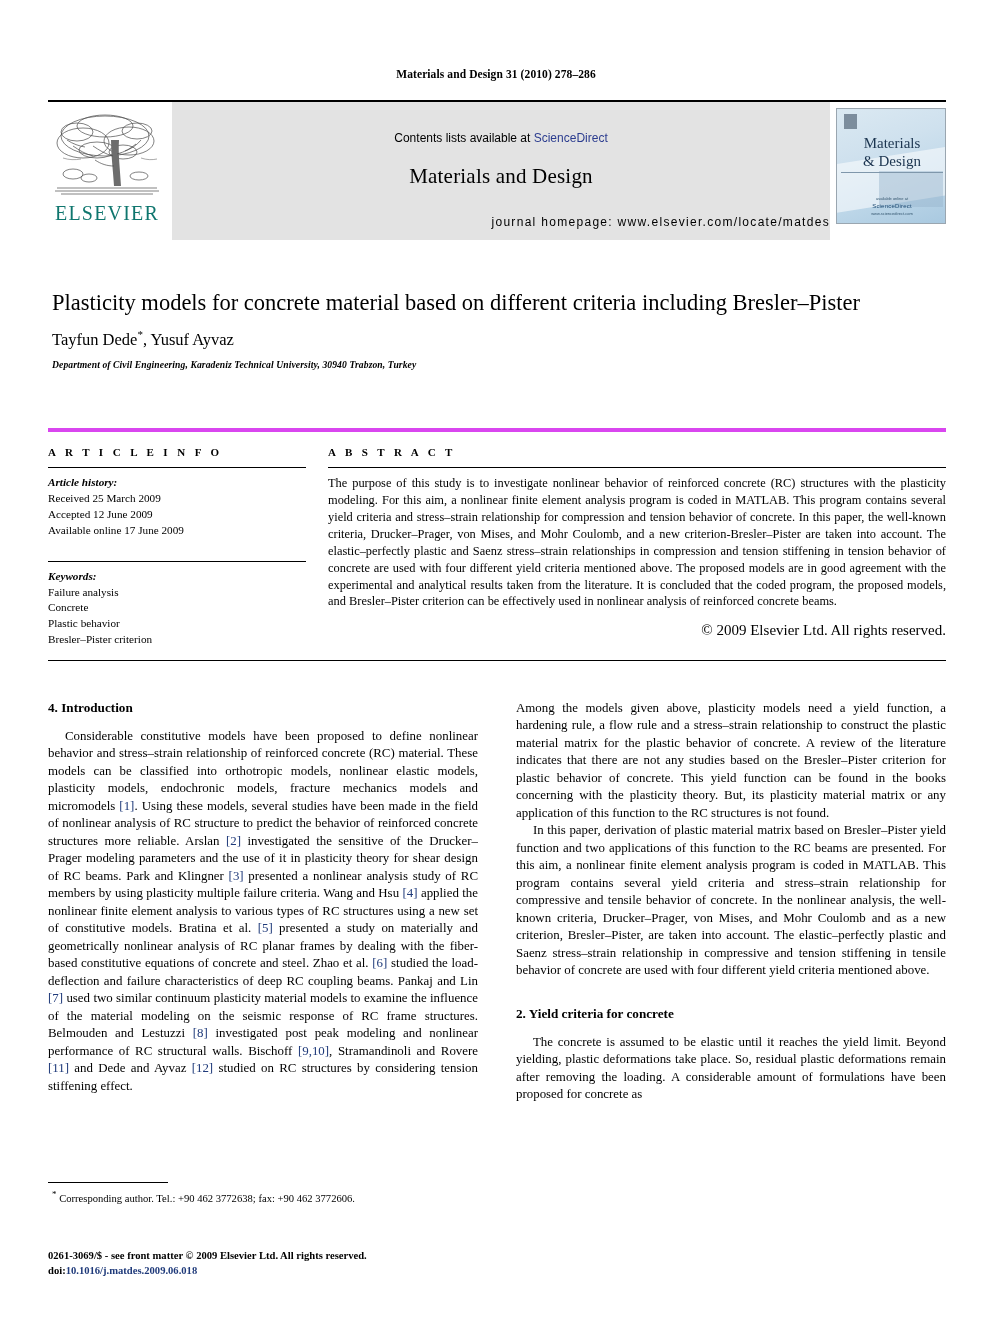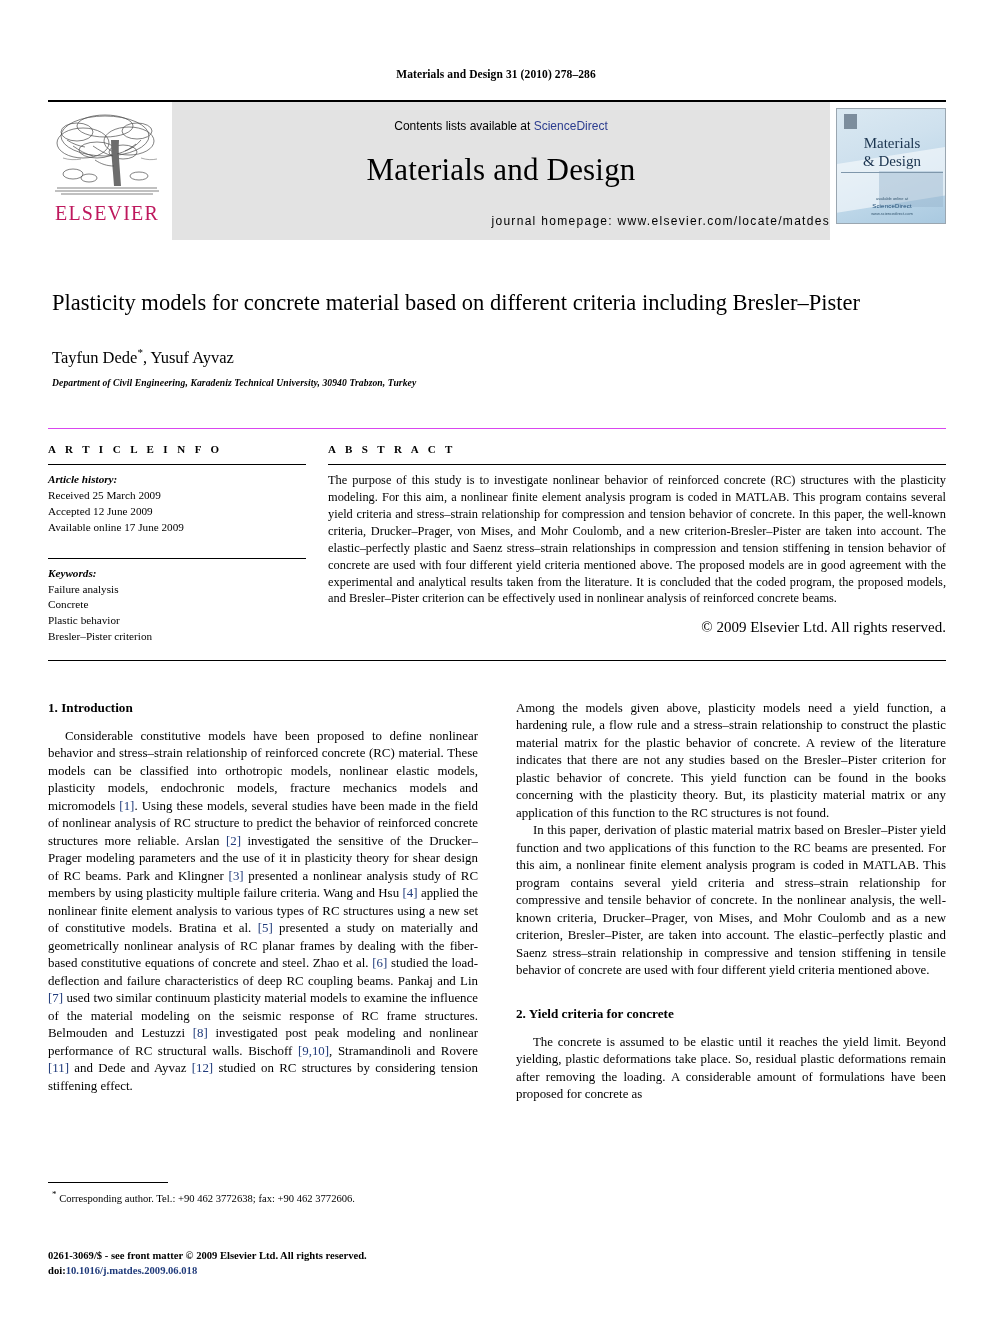--- a/index.html
+++ b/index.html
@@ -60,46 +60,46 @@
     width: 108px;
     height: 92px;
     margin: 0 auto;
     position: relative;
   }
   .elsevier-word {
     text-align: center;
     font-family: "Liberation Serif", serif;
     font-size: 20px;
     letter-spacing: 1.2px;
-    color: #be185d;
+    color: #0f766e;
     margin-top: 1px;
     line-height: 1;
   }
   .journal-band {
     flex: 1 1 auto;
     background: #e3e3e3;
     margin-left: 6px;
     margin-right: 6px;
     position: relative;
   }
   .contents-line {
     text-align: center;
     font-family: "Liberation Sans", sans-serif;
     font-size: 12px;
-    padding-top: 17px;
+    padding-top: 29px;
     color: #000;
   }
   .sciencedirect {
     color: #2b3c8f;
     font-family: "Liberation Sans", sans-serif;
   }
   .journal-title {
     text-align: center;
     font-family: "Liberation Serif", serif;
-    font-size: 31px;
+    font-size: 21px;
     padding-top: 19px;
     letter-spacing: 0.2px;
   }
   .homepage-line {
     text-align: right;
     font-family: "Liberation Sans", sans-serif;
     font-size: 12px;
     letter-spacing: 1.3px;
     padding-top: 26px;
   }
@@ -186,42 +186,42 @@
   .paper-title {
     font-family: "Liberation Serif", serif;
     font-size: 22.5px;
     line-height: 1.29;
     font-weight: normal;
     margin: 0;
   }
   .authors {
     font-family: "Liberation Serif", serif;
     font-size: 16.5px;
-    margin-top: 29px;
+    margin-top: 11px;
   }
   .author-star {
     font-size: 11px;
     vertical-align: super;
   }
   .affiliation {
     font-family: "Liberation Serif", serif;
     font-style: italic;
     font-weight: bold;
     font-size: 9.6px;
     margin-top: 9px;
     letter-spacing: 0.1px;
   }
 
   
   .info-abstract {
     position: absolute;
     top: 428px;
     left: 48px;
     width: 898px;
-    border-top: 1px solid #d946ef;
+    border-top: 4px solid #d946ef;
     padding-top: 14px;
     display: flex;
   }
   .col-info {
     width: 258px;
     flex: 0 0 258px;
   }
   .col-gap { flex: 0 0 22px; }
   .col-abstract { flex: 1 1 auto; }
 
@@ -445,21 +445,21 @@
       <div class="copyright">© 2009 Elsevier Ltd. All rights reserved.</div>
     </div>
 
   </div>
 
   <div class="abstract-bottom-rule"></div>
 
   <div class="body-cols">
 
     <div class="bcol">
-      <div class="sec-head">1. Introduction</div>
+      <div class="sec-head">4. Introduction</div>
       <p class="para">Considerable constitutive models have been proposed to define nonlinear behavior and stress–strain relationship of reinforced concrete (RC) material. These models can be classified into orthotropic models, nonlinear elastic models, plasticity models, endochronic models, fracture mechanics models and micromodels <span class="ref" style="color:#1f3a7a">[1]</span>. Using these models, several studies have been made in the field of nonlinear analysis of RC structure to predict the behavior of reinforced concrete structures more reliable. Arslan <span class="ref" style="color:#1f3a7a">[2]</span> investigated the sensitive of the Drucker–Prager modeling parameters and the use of it in plasticity theory for shear design of RC beams. Park and Klingner <span class="ref" style="color:#1f3a7a">[3]</span> presented a nonlinear analysis study of RC members by using plasticity multiple failure criteria. Wang and Hsu <span class="ref" style="color:#1f3a7a">[4]</span> applied the nonlinear finite element analysis to various types of RC structures using a new set of constitutive models. Bratina et al. <span class="ref" style="color:#1f3a7a">[5]</span> presented a study on materially and geometrically nonlinear analysis of RC planar frames by dealing with the fiber-based constitutive equations of concrete and steel. Zhao et al. <span class="ref" style="color:#1f3a7a">[6]</span> studied the load-deflection and failure characteristics of deep RC coupling beams. Pankaj and Lin <span class="ref" style="color:#1f3a7a">[7]</span> used two similar continuum plasticity material models to examine the influence of the material modeling on the seismic response of RC frame structures. Belmouden and Lestuzzi <span class="ref" style="color:#1f3a7a">[8]</span> investigated post peak modeling and nonlinear performance of RC structural walls. Bischoff <span class="ref" style="color:#1f3a7a">[9,10]</span>, Stramandinoli and Rovere <span class="ref" style="color:#1f3a7a">[11]</span> and Dede and Ayvaz <span class="ref" style="color:#1f3a7a">[12]</span> studied on RC structures by considering tension stiffening effect.</p>
     </div>
 
     <div class="bgap"></div>
 
     <div class="bcol">
       <p class="para noindent">Among the models given above, plasticity models need a yield function, a hardening rule, a flow rule and a stress–strain relationship to construct the plastic material matrix for the plastic behavior of concrete. A review of the literature indicates that there are not any studies based on the Bresler–Pister criterion for plastic behavior of concrete. This yield function can be found in the books concerning with the plasticity theory. But, its plasticity material matrix or any application of this function to the RC structures is not found.</p>
       <p class="para">In this paper, derivation of plastic material matrix based on Bresler–Pister yield function and two applications of this function to the RC beams are presented. For this aim, a nonlinear finite element analysis program is coded in MATLAB. This program contains several yield criteria and stress–strain relationship for compressive and tensile behavior of concrete. In the nonlinear analysis, the well-known criteria, Drucker–Prager, von Mises, and Mohr Coulomb and as a new criterion, Bresler–Pister, are taken into account. The elastic–perfectly plastic and Saenz stress–strain relationship in compressive and tension stiffening in tensile behavior of concrete are used with four different yield criteria mentioned above.</p>
       <div class="sec-head spaced">2. Yield criteria for concrete</div>
       <p class="para">The concrete is assumed to be elastic until it reaches the yield limit. Beyond yielding, plastic deformations take place. So, residual plastic deformations remain after removing the loading. A considerable amount of formulations have been proposed for concrete as</p>

